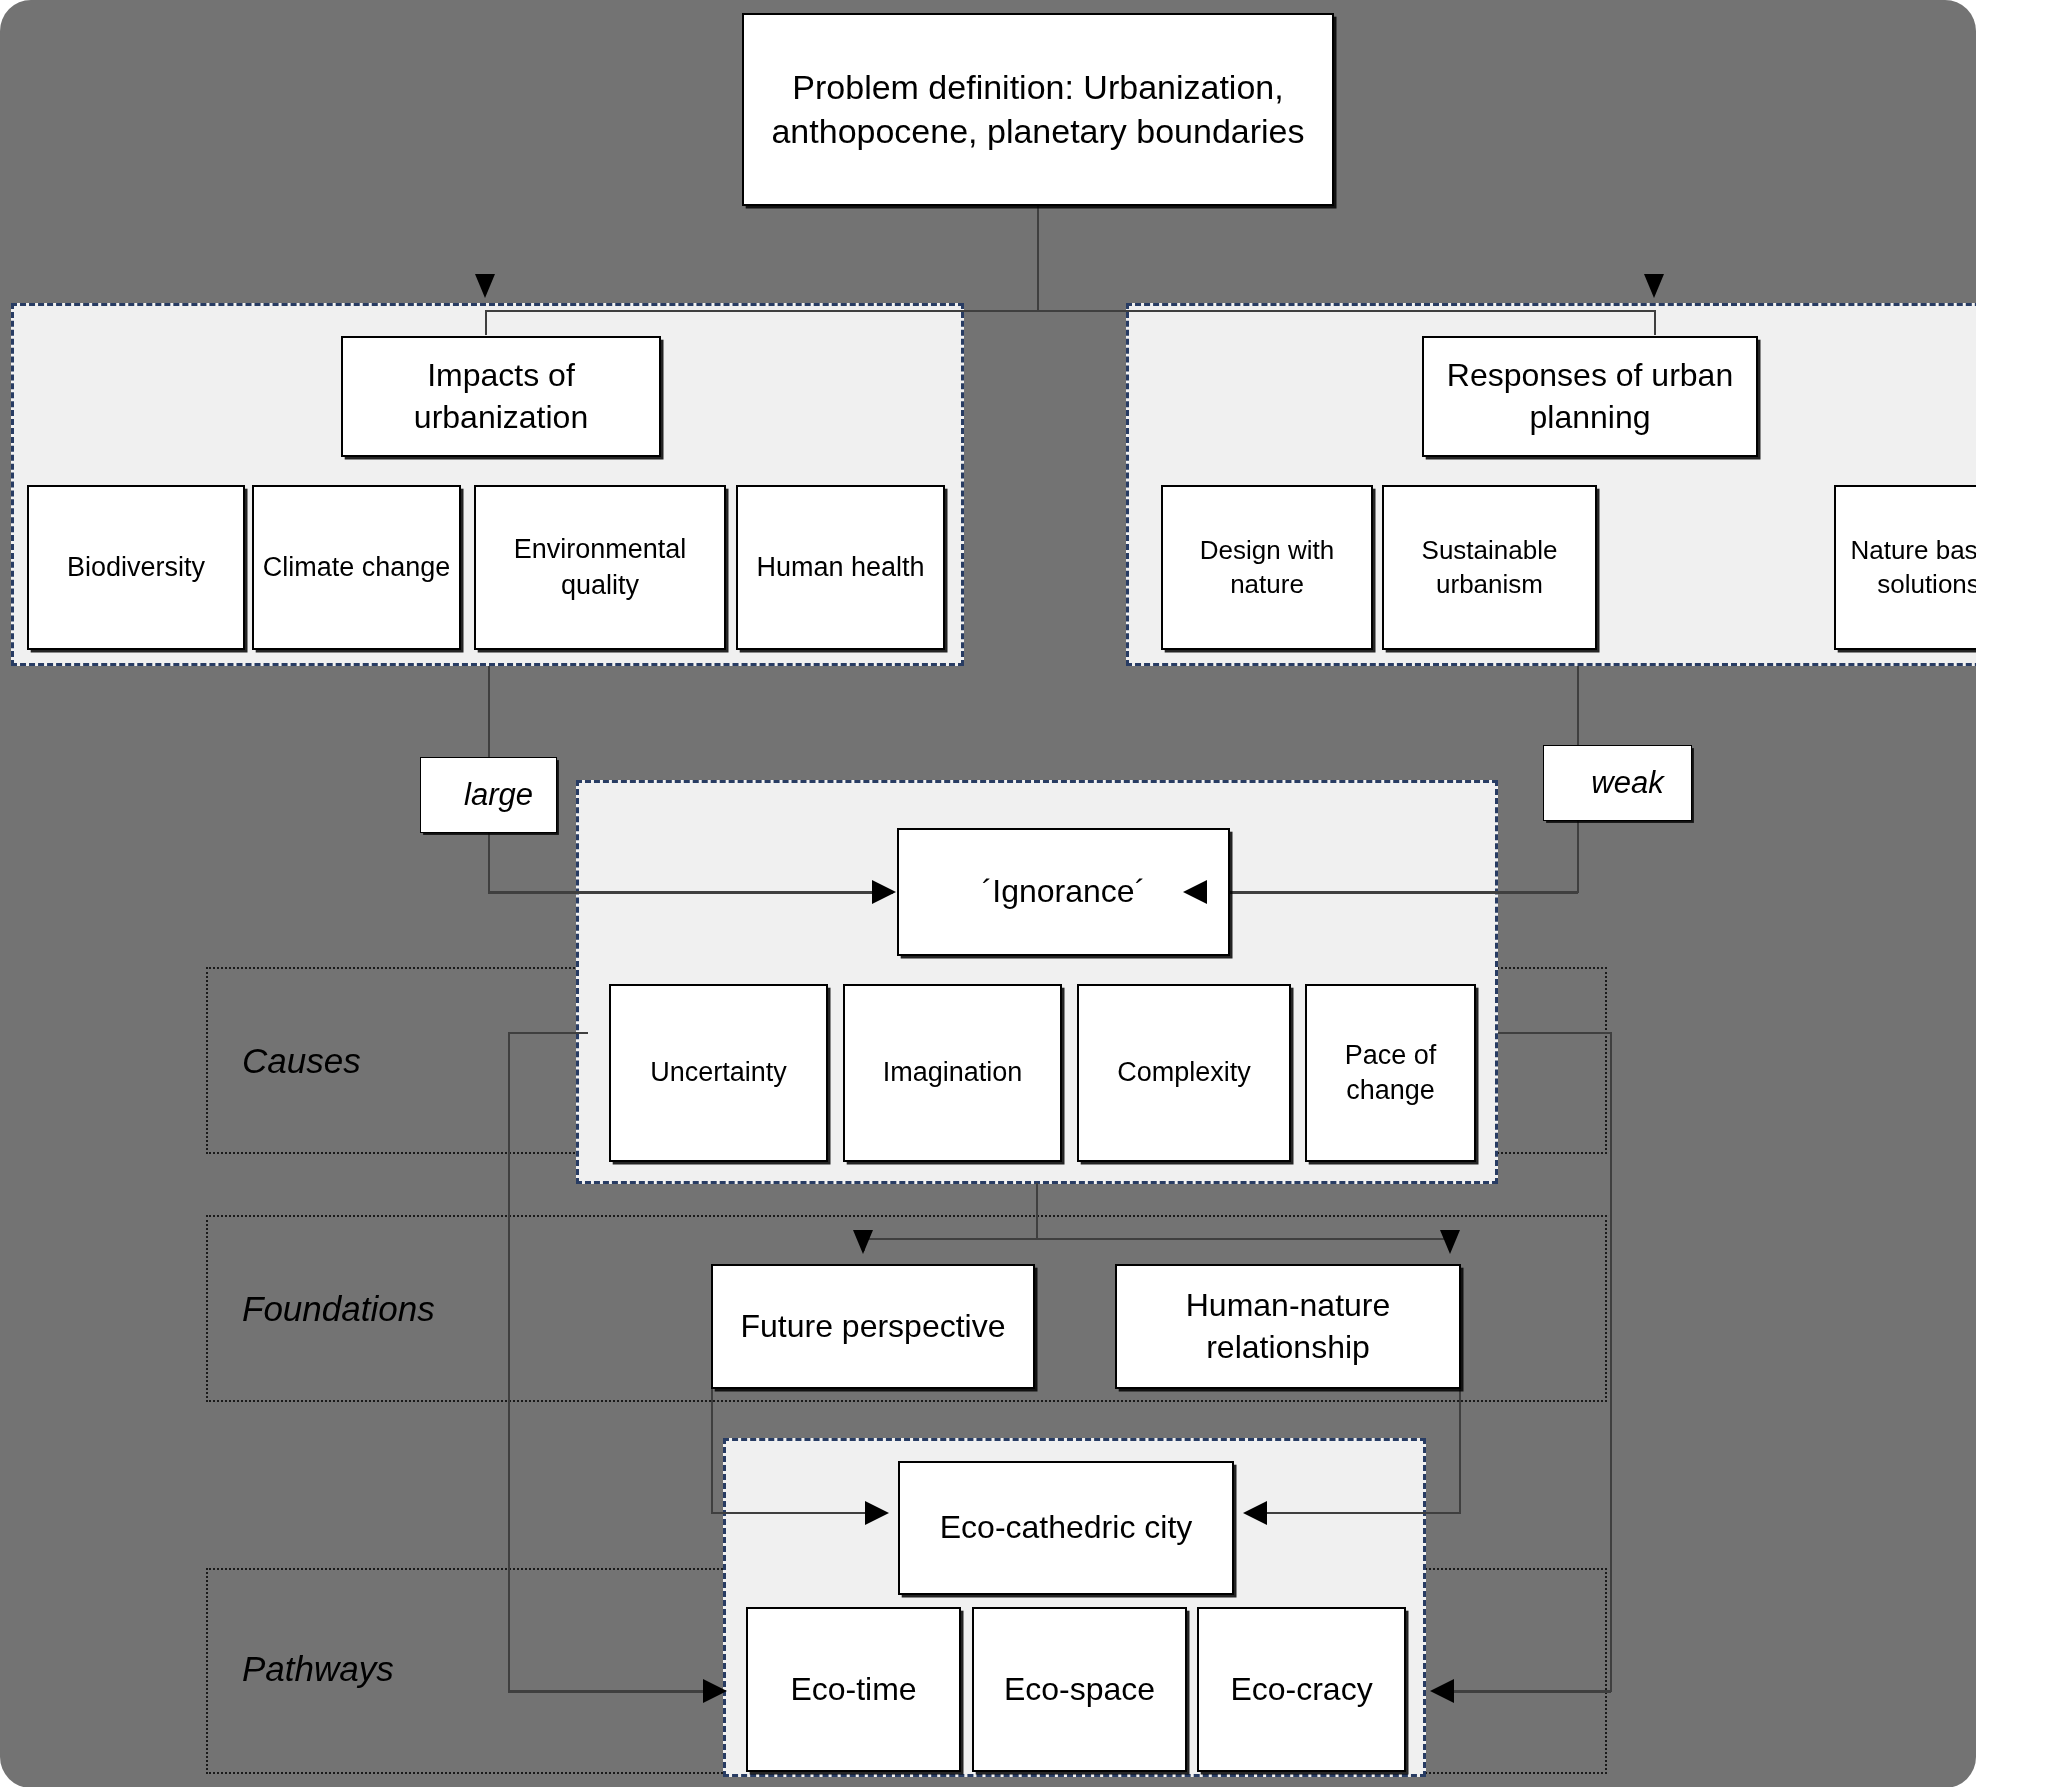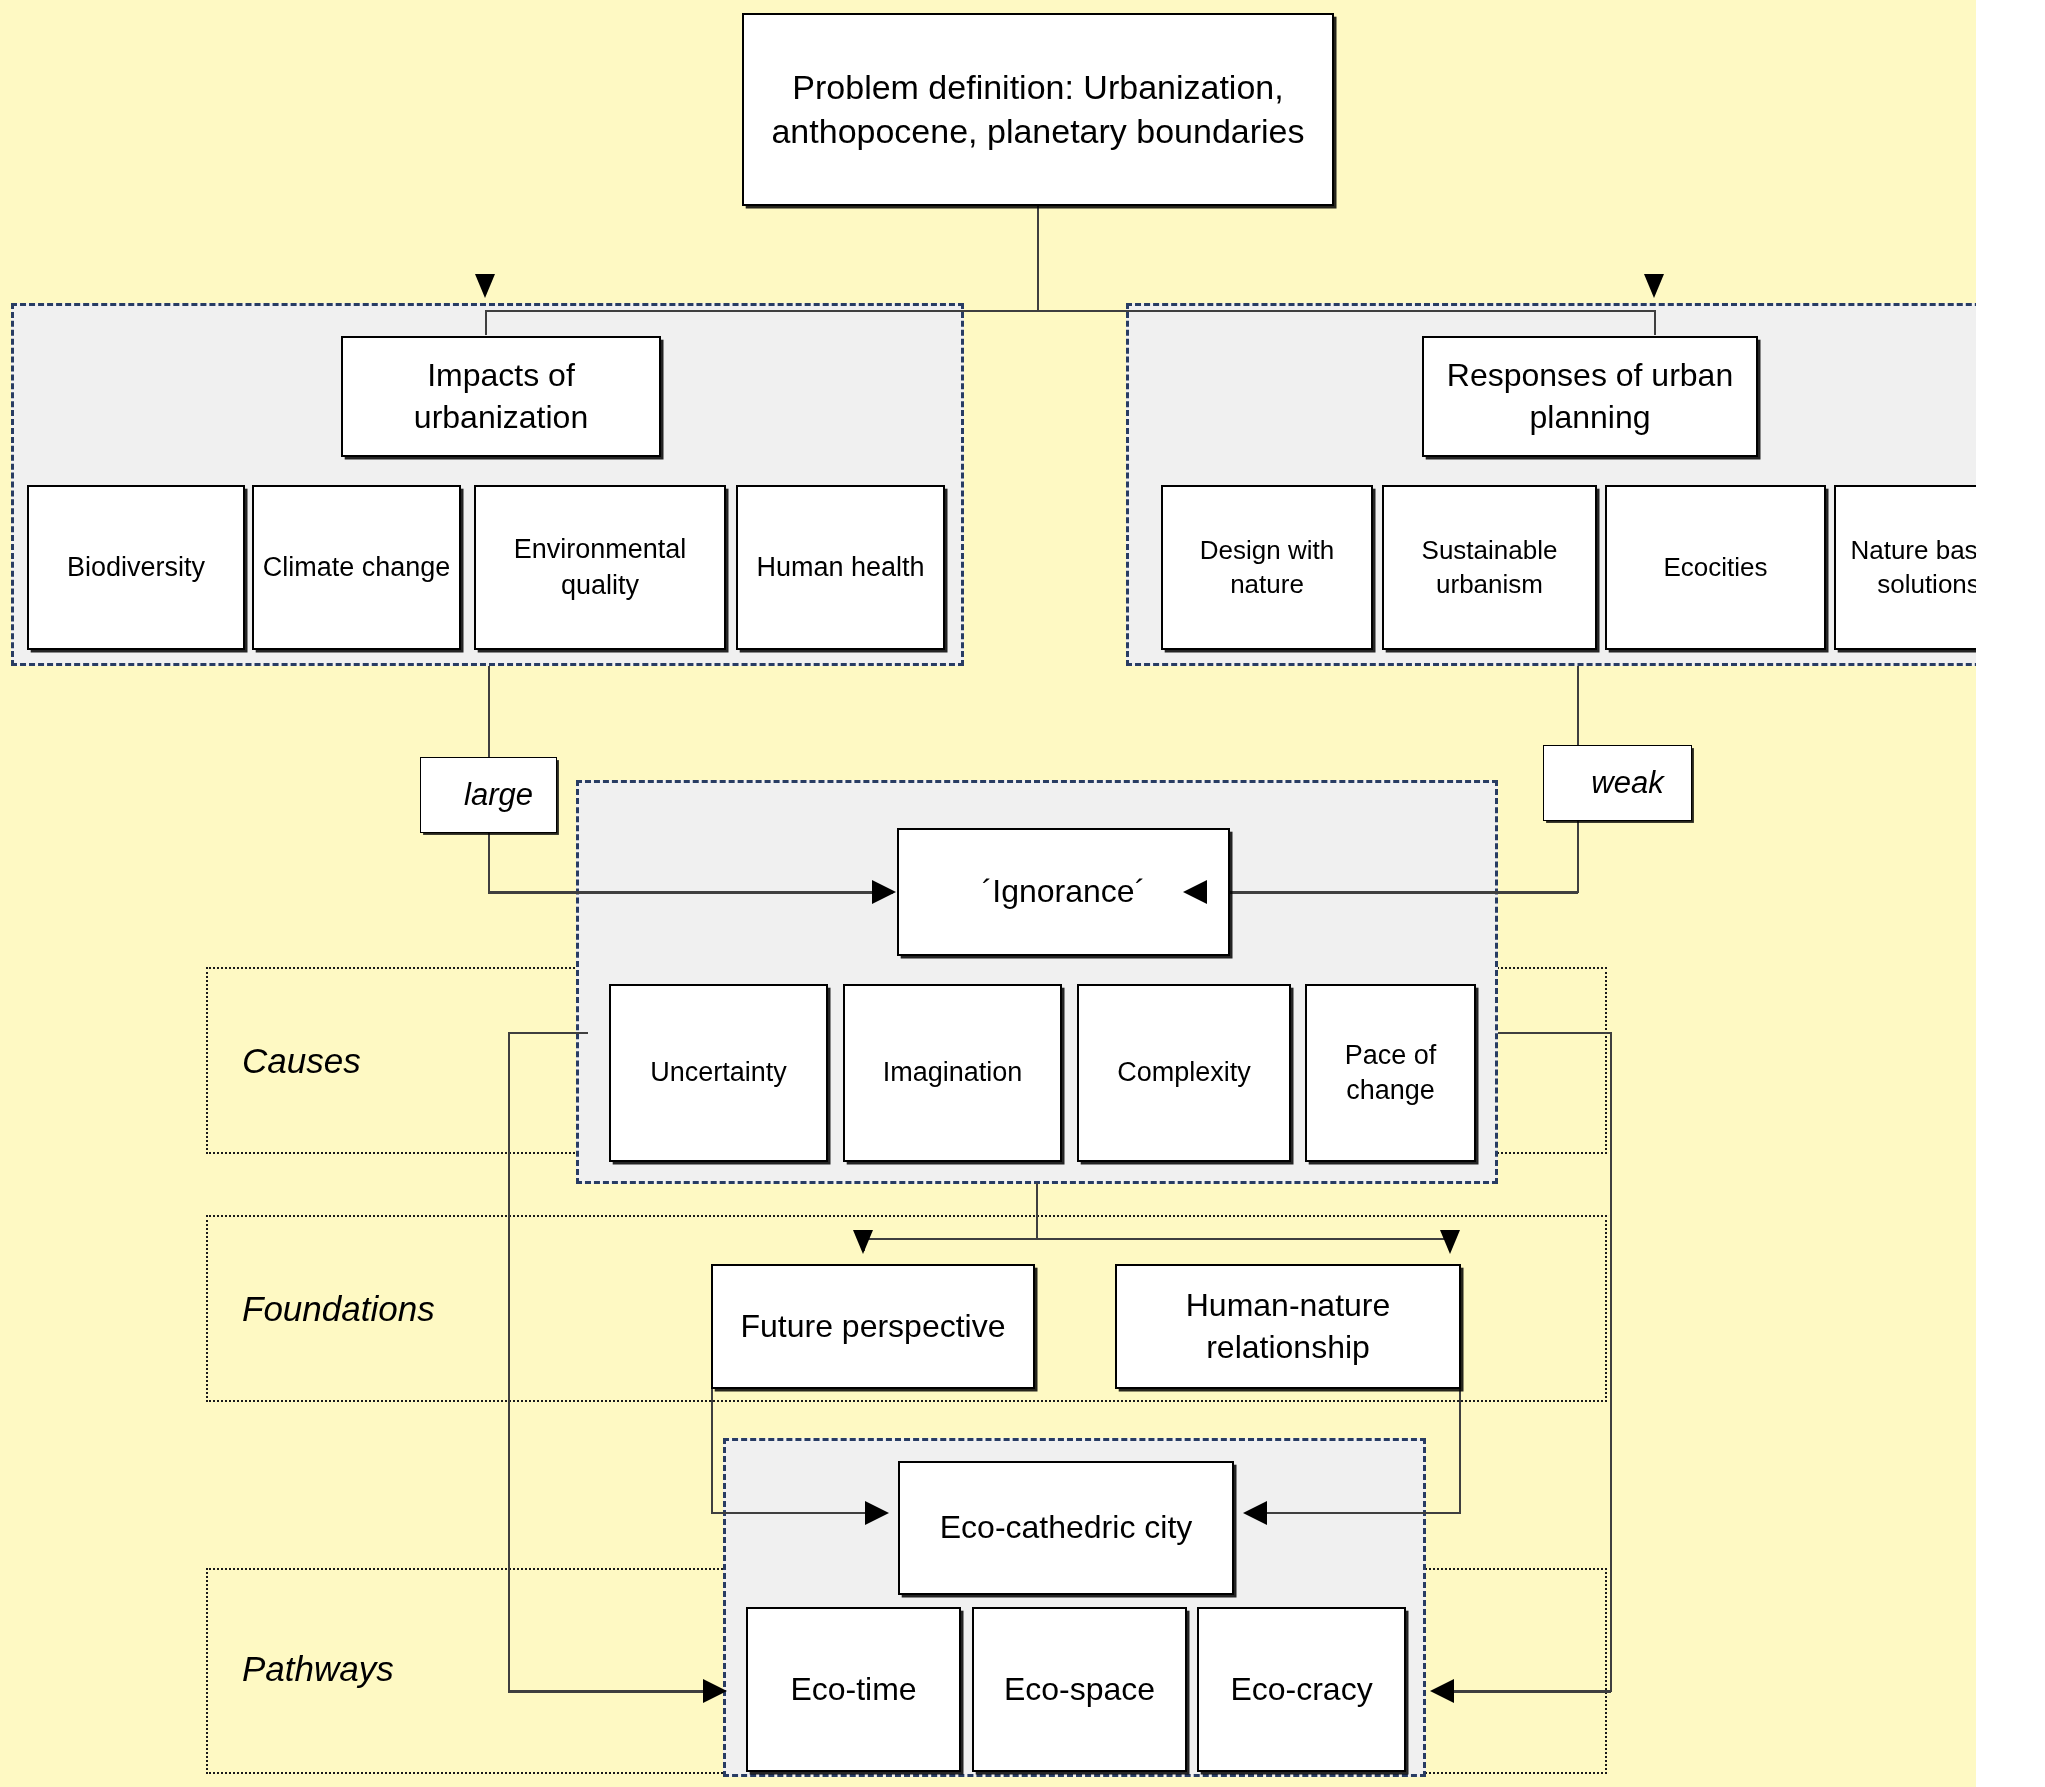--- a/index.html
+++ b/index.html
@@ -1,21 +1,22 @@
 <!DOCTYPE html>
 <html style="font-size:10px"><head>
 <meta charset="utf-8">
 <style>
   html,body{margin:0;padding:0;background:#ffffff;}
   body{font-family:"Liberation Sans", sans-serif;}
   #canvas{
     position:relative;
     width:1976px;height:1788px;
-    background:#fef9c3;
+    background:#737373;
     overflow:hidden;
+    border-radius:31px;
   }
   
   .node{
     position:absolute;
     background:#ffffff;
     border:2.5px solid #000000;
     box-sizing:border-box;
     display:flex;align-items:center;justify-content:center;
     text-align:center;
     color:#000000;
@@ -121,23 +122,20 @@
   <div class="node t-head" style="left:1422px;top:336px;width:336px;height:121px;">
     <span>Responses of urban planning</span>
   </div>
 
   <div class="node t-small" style="left:1161px;top:485px;width:212px;height:165px;">
     <span>Design with nature</span>
   </div>
   <div class="node t-small" style="left:1382px;top:485px;width:215px;height:165px;">
     <span>Sustainable urbanism</span>
   </div>
-  <div class="node t-small" style="left:1605px;top:485px;width:221px;height:165px;">
-    <span>Ecocities</span>
-  </div>
   <div class="node t-small" style="left:1834px;top:485px;width:189px;height:165px;">
     <span>Nature based solutions</span>
   </div>
 
   <div class="v-line" style="left:488px;top:666px;width:1.9px;height:92px;"></div>
   <div class="node t-tag" style="left:420px;top:757px;width:137px;height:76px;border-width:1.9px;box-shadow:2.5px 2.5px 0 -0.6px rgba(0,0,0,0.85);">
     <span>large</span>
   </div>
   <div class="v-line" style="left:488px;top:831px;width:1.9px;height:62px;"></div>
   <div class="h-line" style="left:488px;top:891px;width:405px;height:2.5px;"></div>

